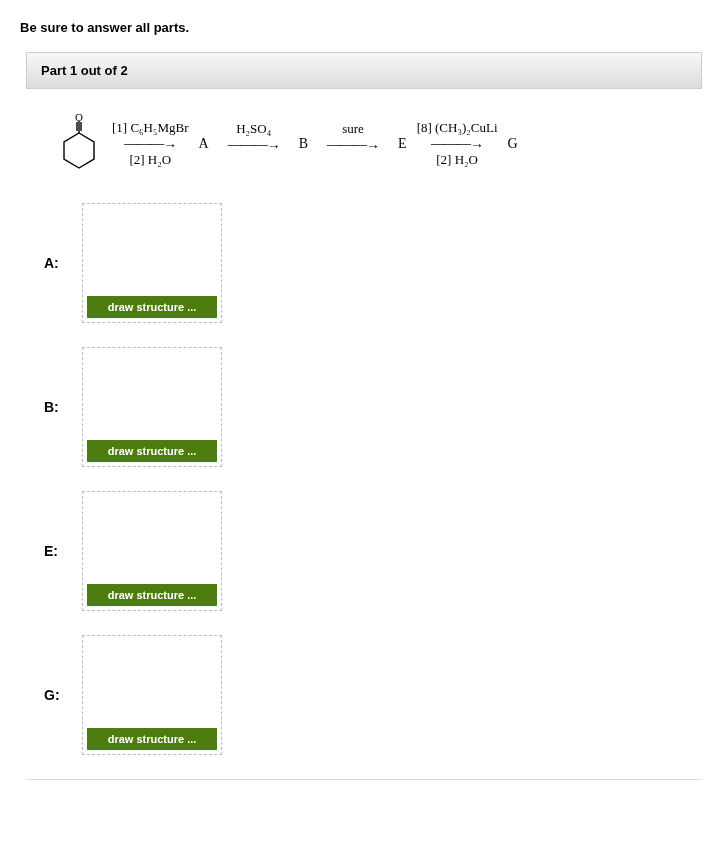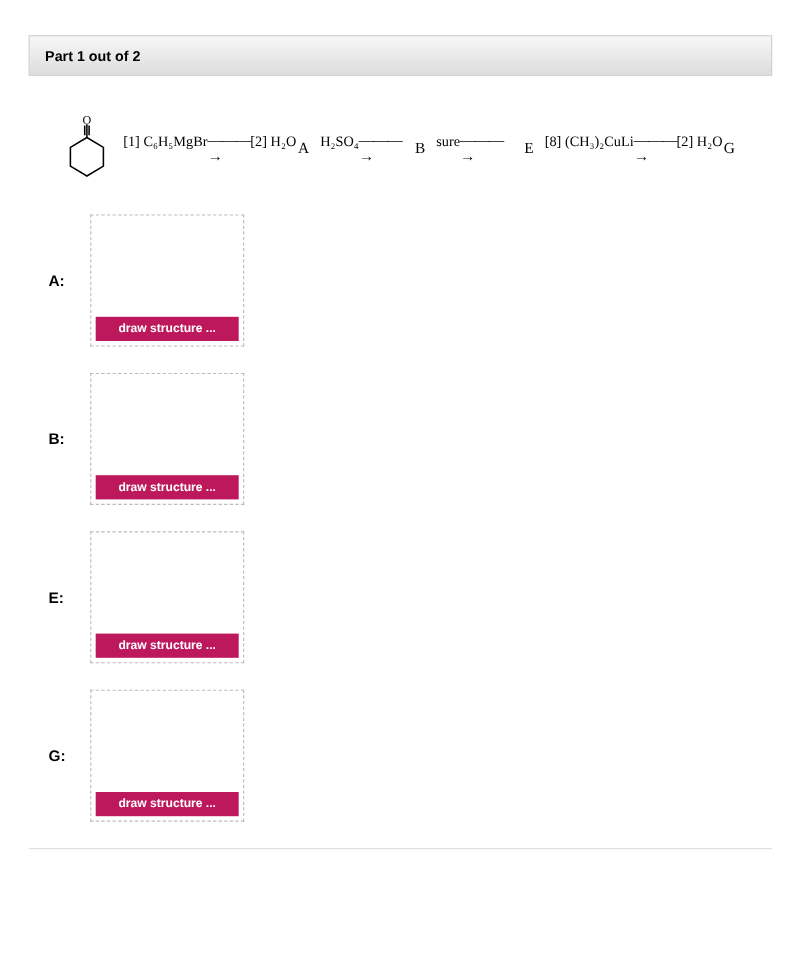--- a/index.html
+++ b/index.html
@@ -13,69 +13,71 @@
     }
     .instructions { font-weight: bold; margin-bottom: 14px; line-height: 1.5; }
     .instructions p { margin-bottom: 12px; }
     .area { margin-left: 6px; }
     .part-header {
       background: linear-gradient(to bottom, #f7f7f7 0%, #eaeaea 50%, #dcdcdc 100%);
       border: 1px solid #ccc;
       padding: 10px 14px;
       font-weight: bold;
       font-size: 13px;
-      margin-bottom: 28px;
+      margin-bottom: 16px;
     }
     .scheme {
       padding: 8px 30px 28px 30px;
       display: flex;
       align-items: center;
       gap: 6px;
       font-family: "Times New Roman", serif;
       font-size: 13px;
     }
     .molecule { margin-right: 4px; }
     .step {
       display: flex;
-      align-items: flex-start;
+      flex-direction: column;
+      align-items: center;
       min-width: 70px;
     }
     .step .top { min-height: 14px; text-align: center; white-space: nowrap; }
     .step .arrow { font-size: 14px; line-height: 1; padding: 1px 0; letter-spacing: -1px; }
     .step .bot { min-height: 14px; text-align: center; white-space: nowrap; }
     .letter { font-weight: normal; font-size: 14px; padding: 0 4px; }
     .answers { padding: 0 0 0 18px; }
     .answer-row { display: flex; align-items: center; margin-bottom: 24px; }
     .answer-label { width: 38px; font-weight: bold; font-size: 14px; }
     .draw-box {
       width: 140px;
       height: 120px;
       border: 1px dashed #bbb;
       position: relative;
       background: #fff;
     }
     .draw-btn {
       position: absolute;
       left: 4px; right: 4px; bottom: 4px;
-      background: #be185d;
+      background: #4d7c0f;
       color: #fff;
       font-size: 11px;
       font-weight: bold;
       text-align: center;
       padding: 5px 0;
       border: none;
       cursor: pointer;
       font-family: Arial, sans-serif;
     }
     hr.foot { margin-top: 10px; border: none; border-top: 1px solid #ddd; }
   </style>
 </head>
 <body>
 
 <div class="instructions">
+  <p>Be sure to answer all parts.</p>
 </div>
 
 <div class="area">
   <div class="part-header">Part 1 out of 2</div>
 
   <div class="scheme">
     <span class="molecule">
       <svg width="46" height="58" viewBox="0 0 46 58">
         <g stroke="#000" stroke-width="1.4" fill="none">
           <polygon points="23,20 38,29 38,46 23,55 8,46 8,29"></polygon>

